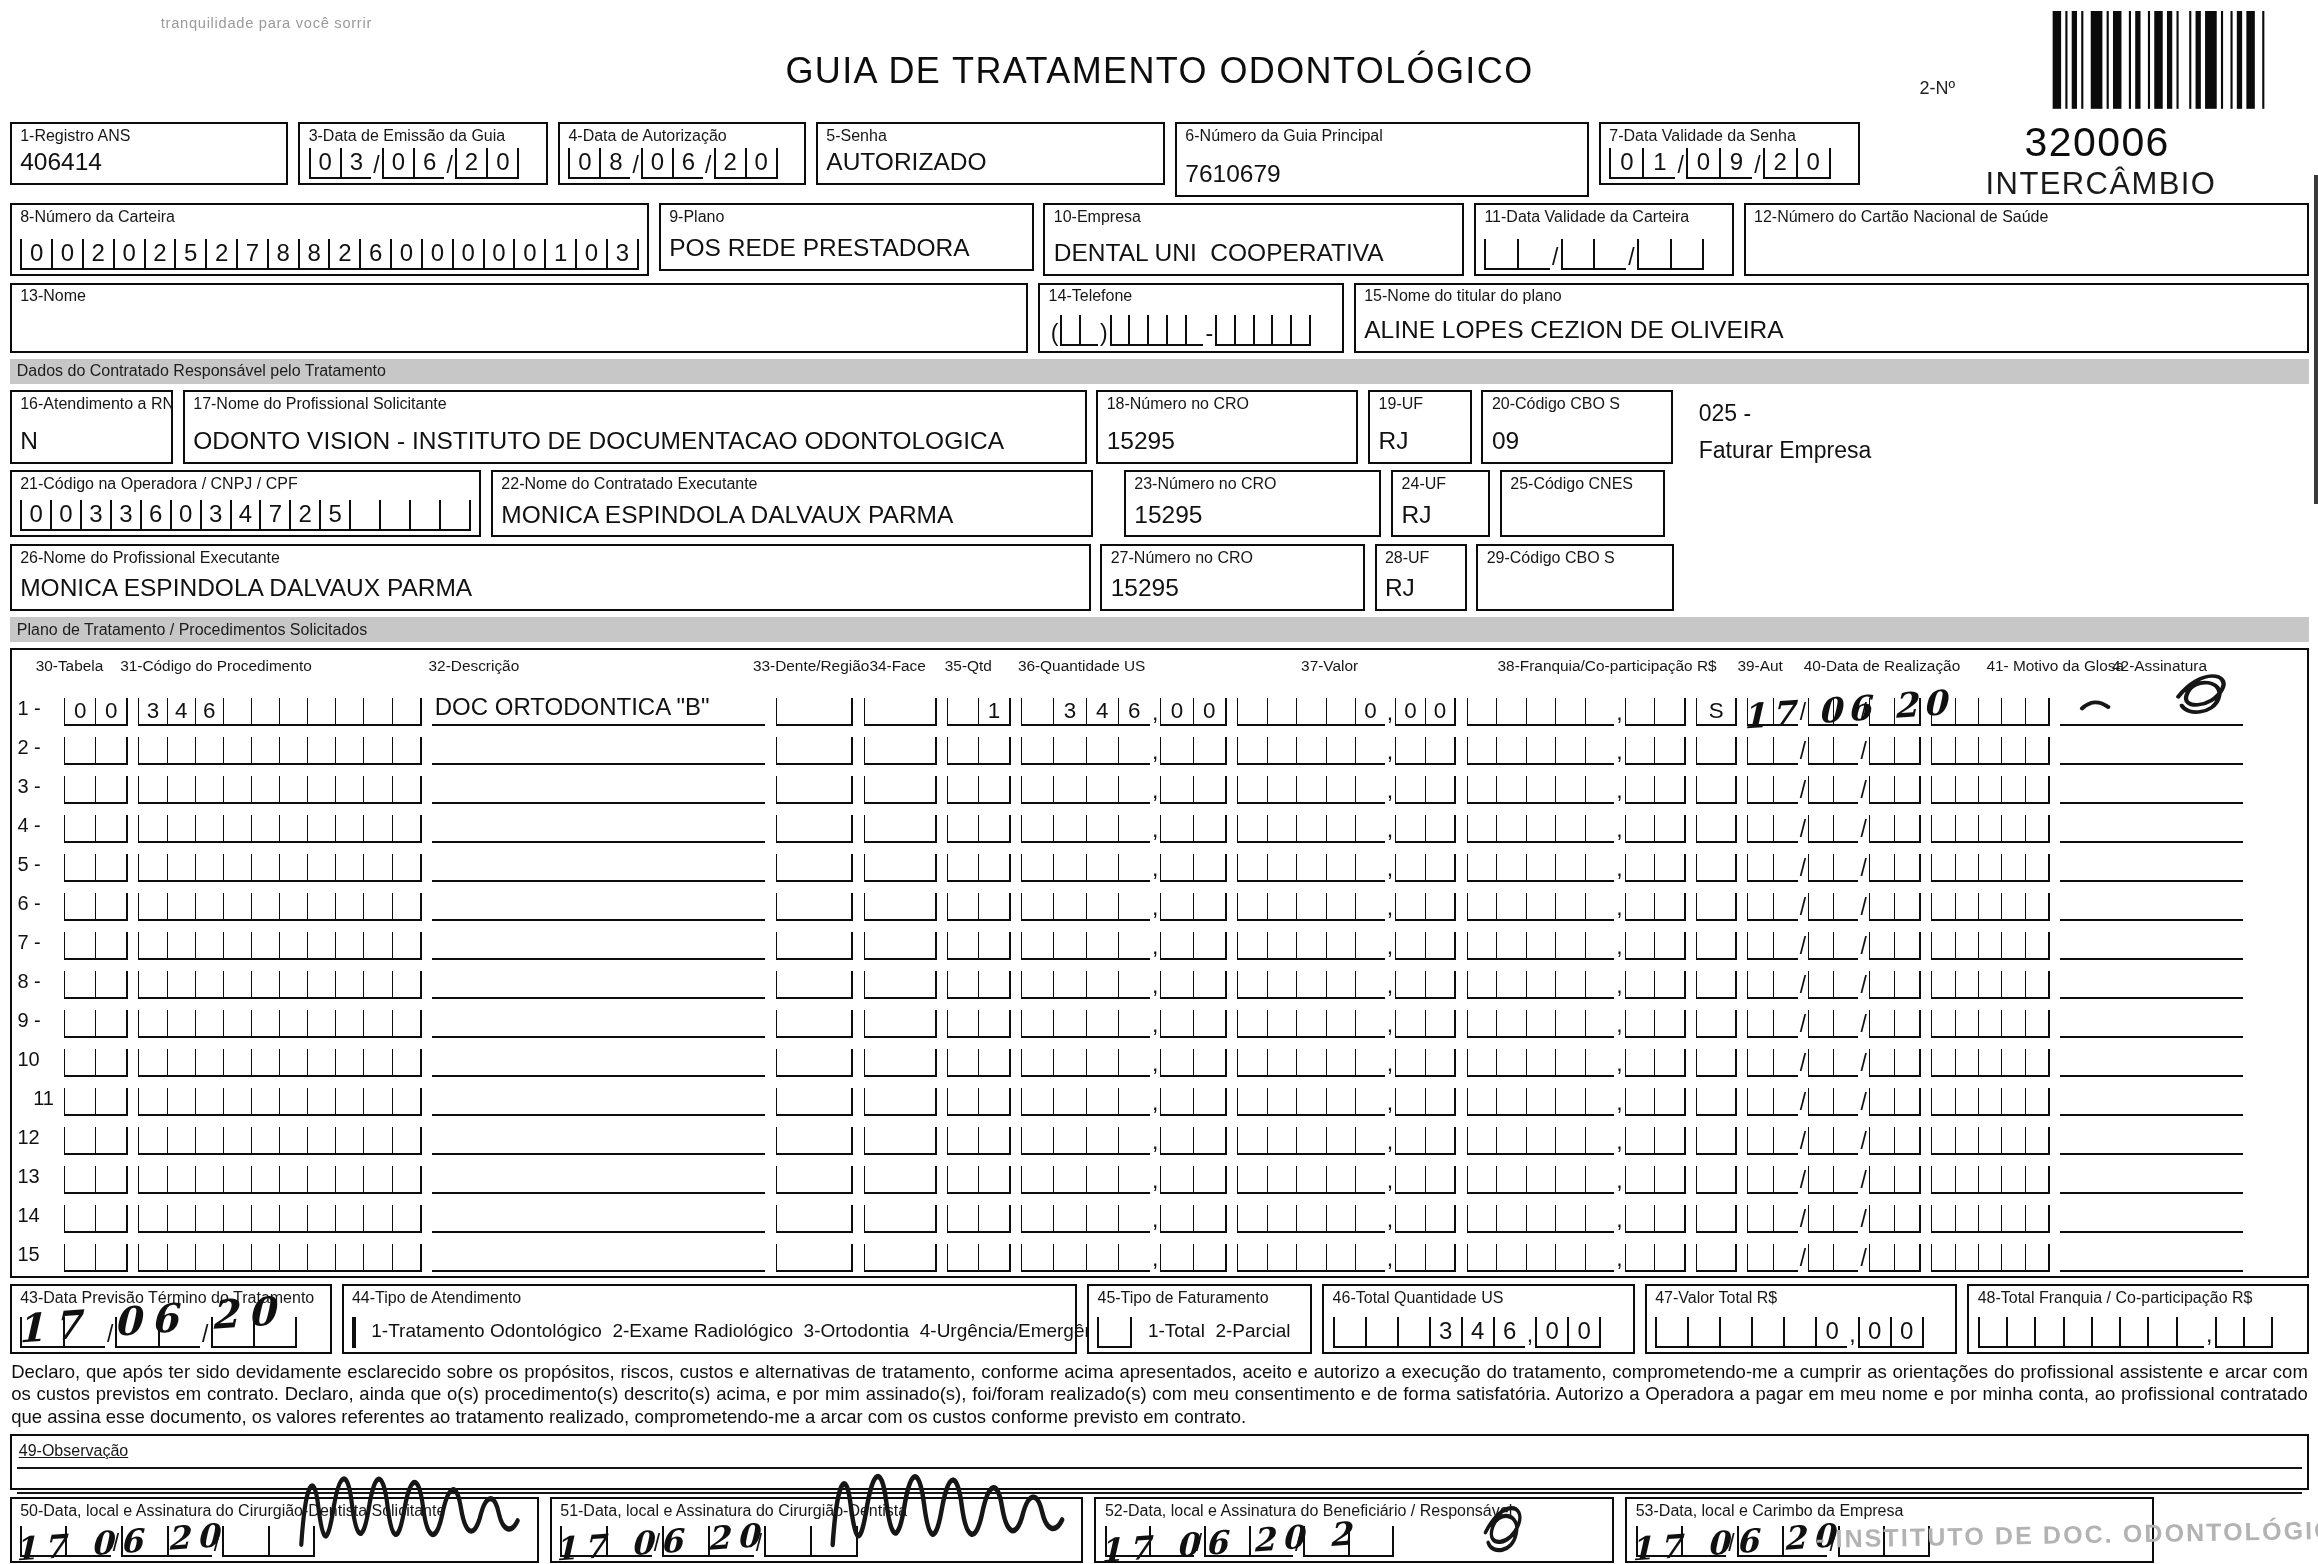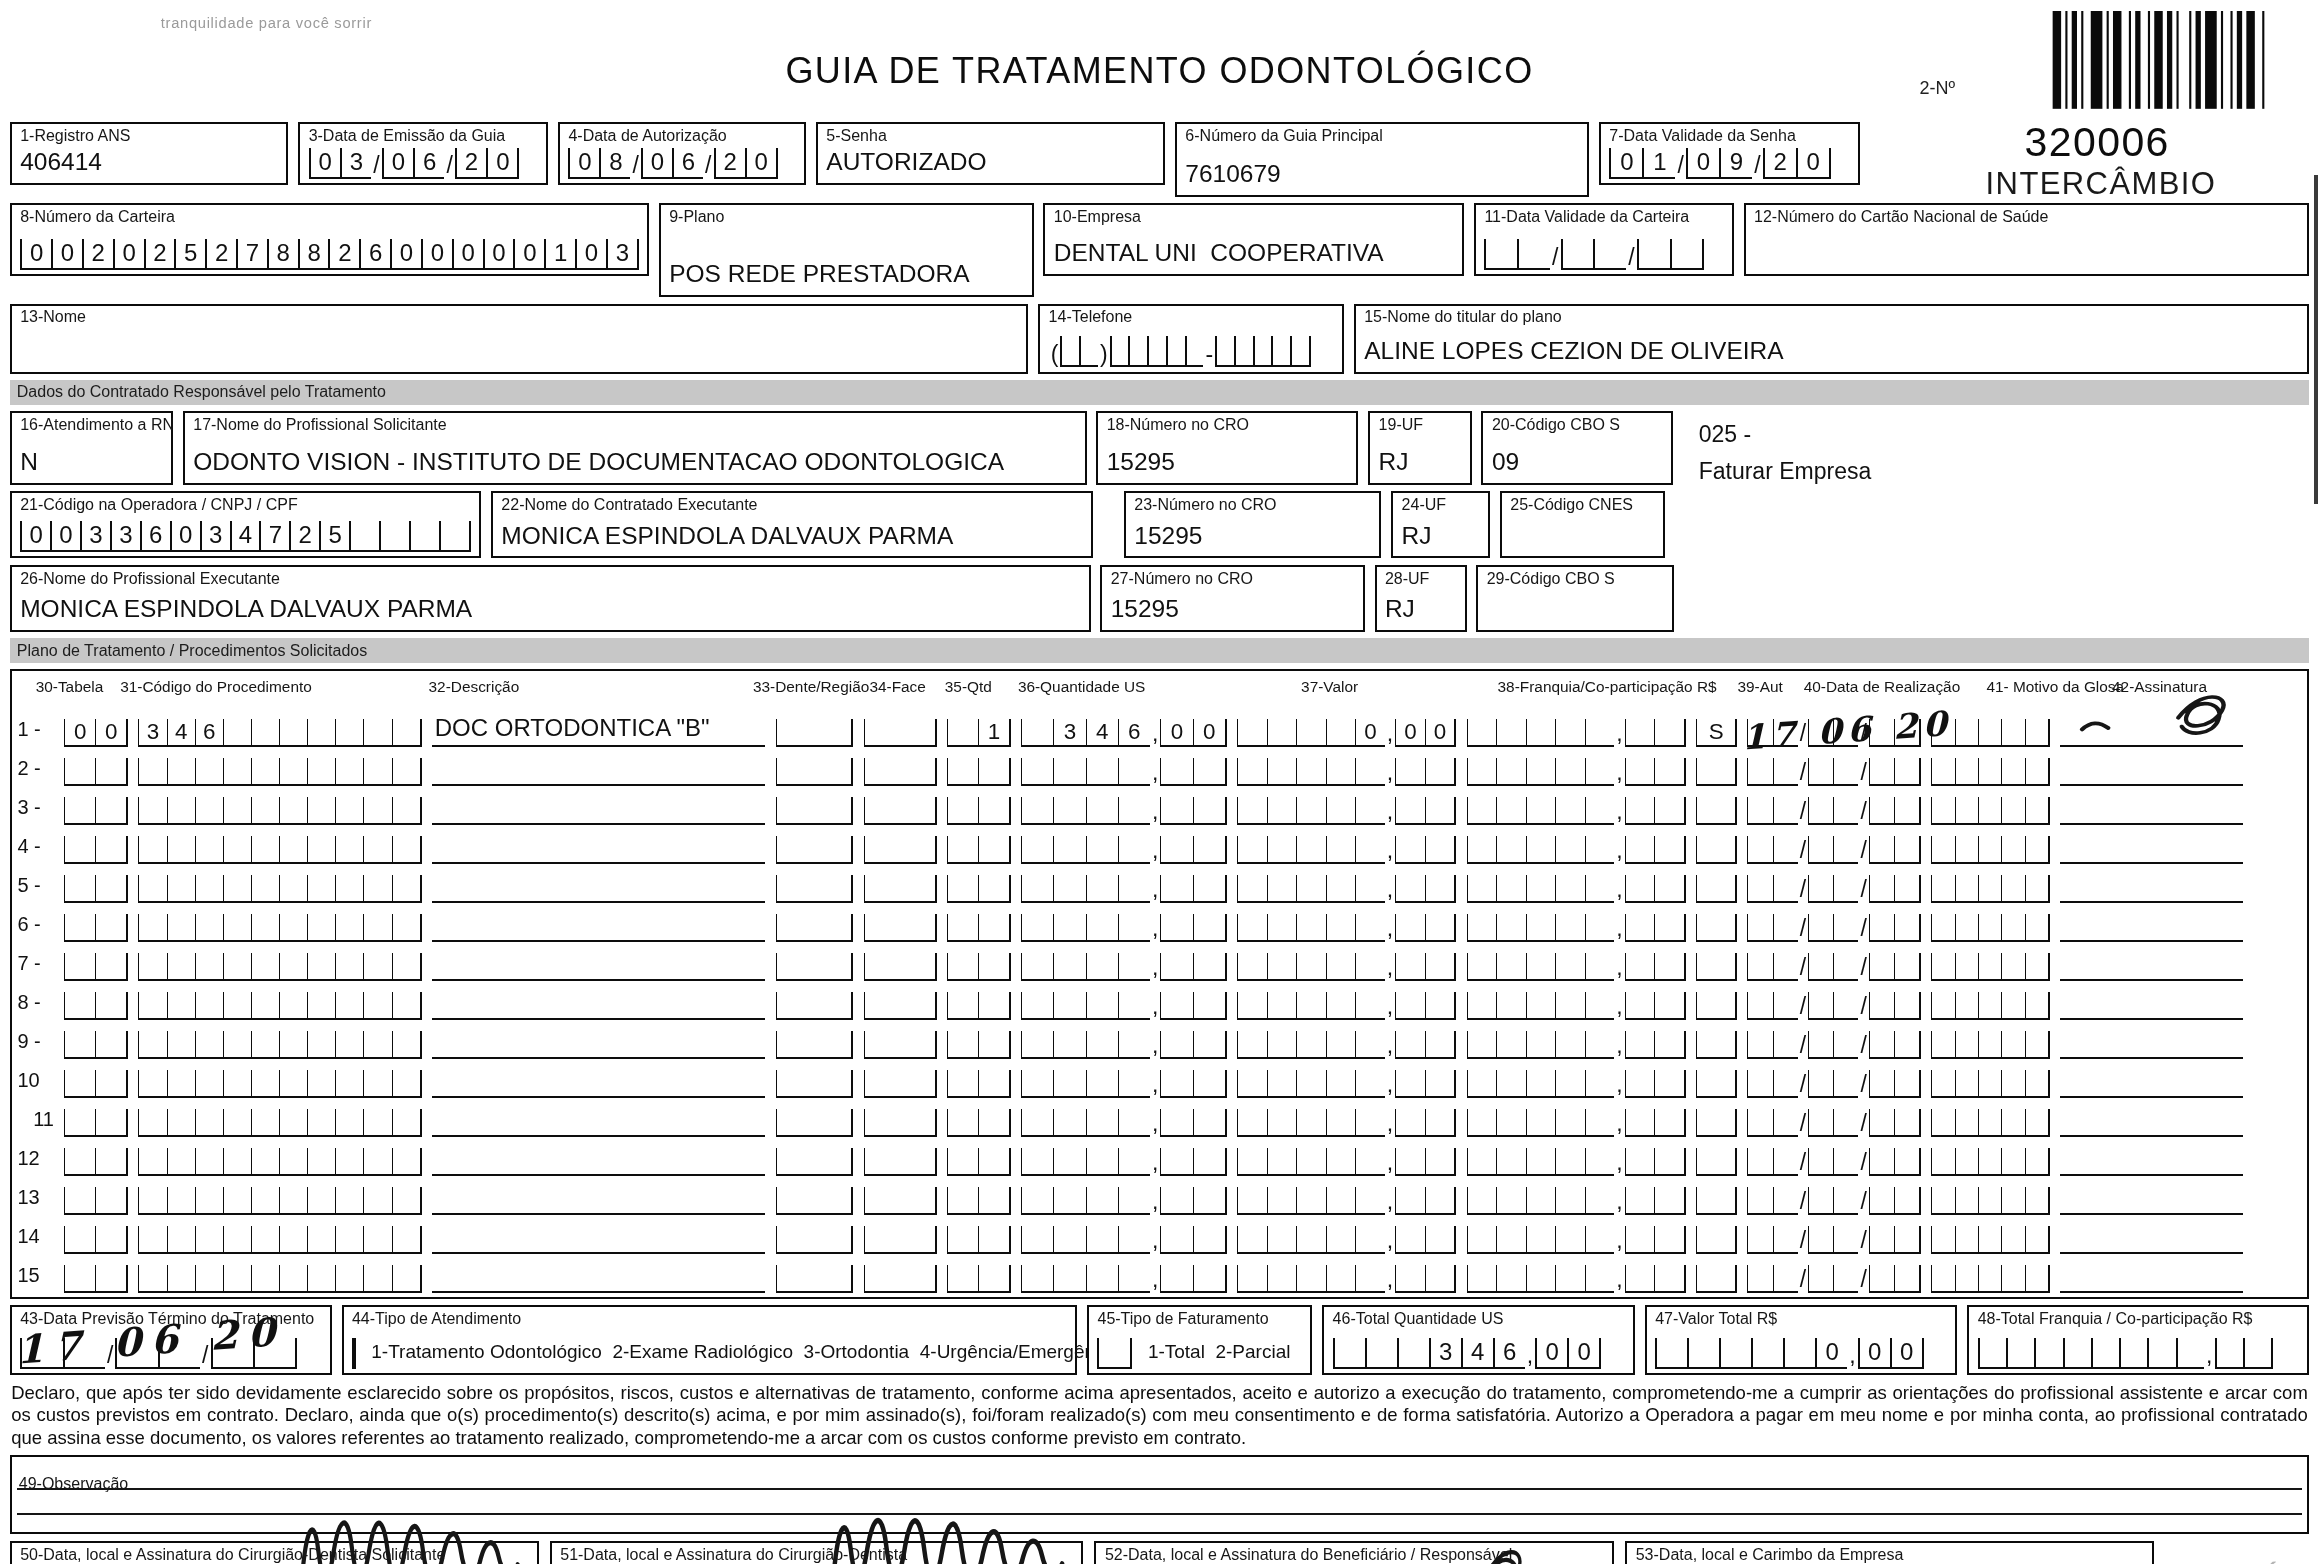--- a/index.html
+++ b/index.html
@@ -60,21 +60,21 @@
   .wline { border-bottom:2.8px solid #0d0d0d; height:32px; }
   .wline span { font-size:24px; white-space:pre; position:absolute; bottom:2.8px; left:2.8px; }
   .rowhand { font-size:34px; left:-2.8px; bottom:-2.8px; letter-spacing:5.6px; }
 
   
   .tot { height:70px; }
   .optrow { display:flex; align-items:flex-end; gap:15.4px; margin-top:auto; }
   .cbox { width:35px; height:32px; }
   .opts { font-size:19px; padding-bottom:5.6px; white-space:pre; }
   .decl { font-size:18.5px; line-height:1.22; text-align:justify; margin:1.4px 1.4px 5.6px; color:#0e0e0e; }
-  .obs { border:2.1px solid #0b0b0b; height:79px; position:relative; padding:18px 7px; margin-bottom:7px; }
+  .obs { border:2.1px solid #0b0b0b; height:56px; position:relative; padding:6px 7px; margin-bottom:7px;text-decoration:underline; }
   .obsline { position:absolute; left:5.6px; right:5.6px; border-bottom:2.1px solid #151515; }
   .sigrow { display:flex; gap:11.2px; }
   .sigbox { height:66px; overflow:visible; }
   .sigbox .comb { width:58%; }
   .sighand { font-size:32px; left:5.6px; top:24px; letter-spacing:7px; }
 </style>
 </head>
 <body>
 
 <div class="page">
@@ -194,21 +194,21 @@
           <b>0</b>
           <b>0</b>
           <b>0</b>
           <b>0</b>
           <b>0</b>
           <b>1</b>
           <b>0</b>
           <b>3</b>
         </div>
     </div>
-    <div class="fbox" style="width:16.3%;height:94px">
+    <div class="fbox" style="width:16.3%;height:68px">
       <span class="flabel">9-Plano</span>
       <span class="fvalue">POS REDE PRESTADORA</span>
     </div>
     <div class="fbox" style="width:18.3%;height:73px">
       <span class="flabel">10-Empresa</span>
       <span class="fvalue">DENTAL UNI  COOPERATIVA</span>
     </div>
     <div class="fbox" style="width:11.3%;height:73px">
       <span class="flabel">11-Data Validade da Carteira</span>
       <div class="comb combw">

